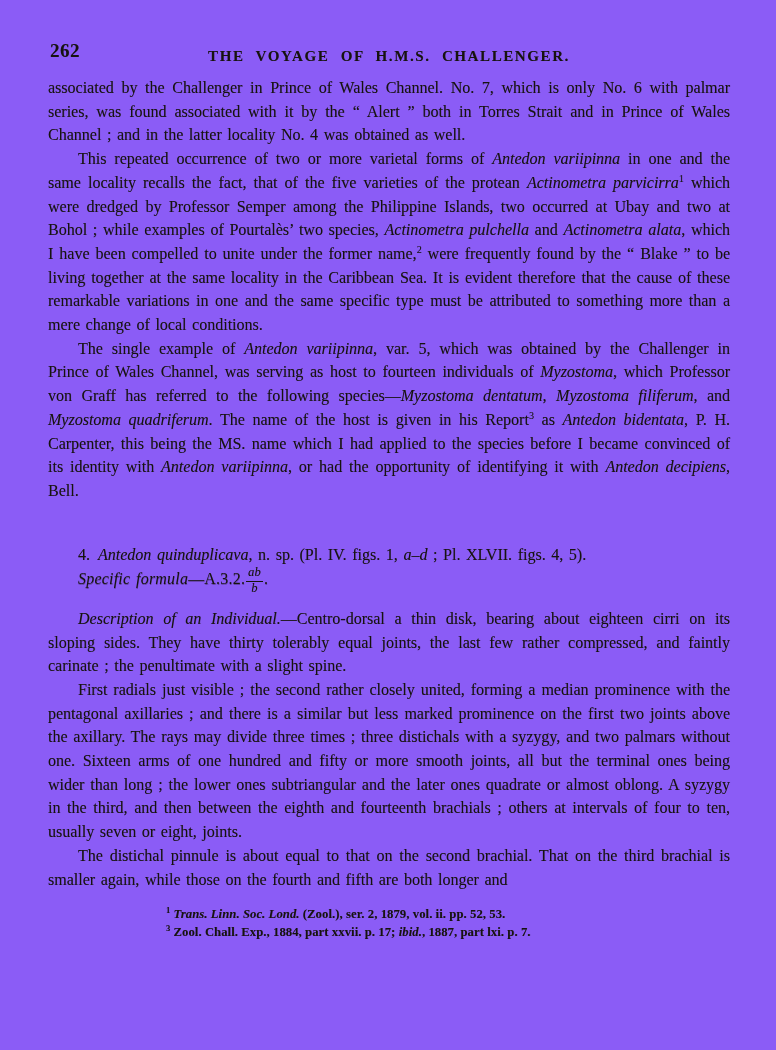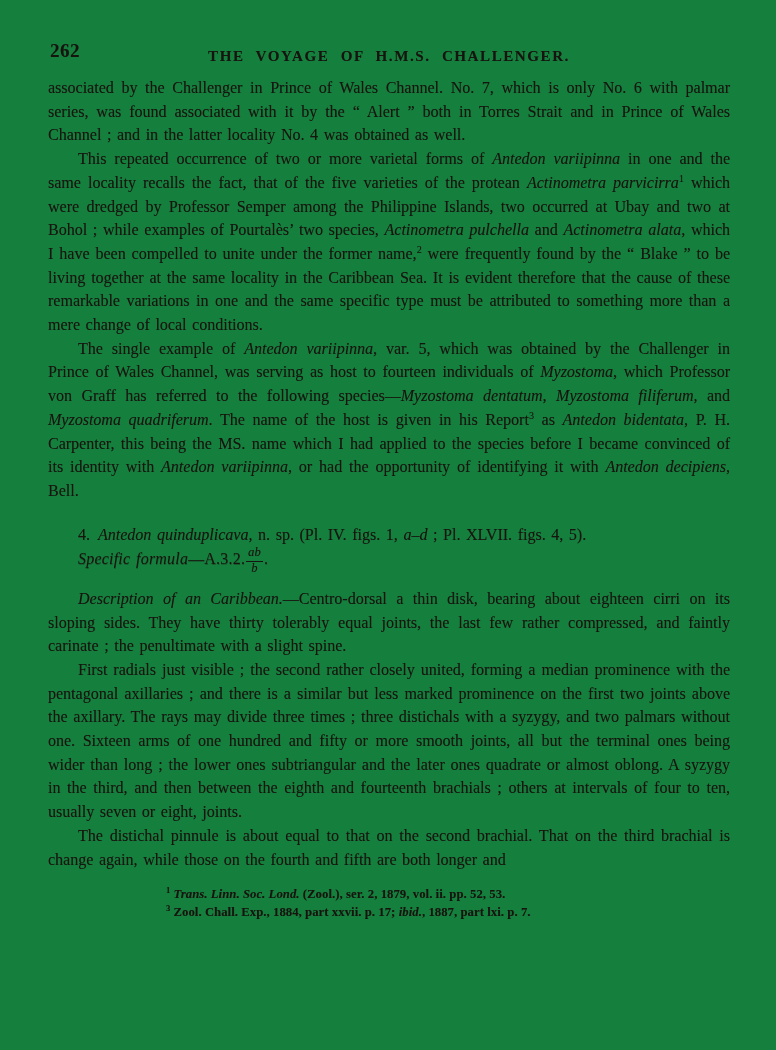--- a/index.html
+++ b/index.html
@@ -6,21 +6,21 @@
     margin: 0;
     padding: 0;
     background: #e9e7e2;
   }
   .page {
     position: relative;
     width: 776px;
     height: 1050px;
     margin: 0 auto;
     box-sizing: border-box;
-    background: #15803d;
+    background: #8b5cf6;
     color: #17130f;
     font-family: "Liberation Serif", "DejaVu Serif", serif;
     padding: 42px 46px 0 48px;
     overflow: hidden;
     text-shadow: 0.3px 0.2px 0 rgba(25, 20, 15, 0.35);
   }
   
   .page-header {
     position: relative;
     height: 20px;
@@ -56,21 +56,21 @@
   }
   .indent { text-indent: 30px; }
   .it { font-style: italic; }
   sup {
     font-size: 10px;
     line-height: 0;
     vertical-align: super;
     letter-spacing: 0;
   }
   .heading {
-    margin-top: 20px;
+    margin-top: 40px;
     text-align: left;
   }
   .formula {
     margin-bottom: 11px;
     text-align: left;
     letter-spacing: 0.2px;
   }
   .frac {
     display: inline-flex;
     flex-direction: column;
@@ -112,23 +112,23 @@
 
   <main class="page-body" id="page-body">
       <p class="para"><span>associated by the Challenger in Prince of Wales Channel.  No. 7, which is only No. 6 with palmar series, was found associated with it by the “ Alert ” both in Torres Strait and in Prince of Wales Channel ; and in the latter locality No. 4 was obtained as well.</span></p>
       <p class="para indent"><span>This repeated occurrence of two or more varietal forms of </span><span class="it">Antedon variipinna</span><span> in one and the same locality recalls the fact, that of the five varieties of the protean </span><span class="it">Actinometra parvicirra</span><sup>1</sup><span> which were dredged by Professor Semper among the Philippine Islands, two occurred at Ubay and two at Bohol ; while examples of Pourtalès’ two species, </span><span class="it">Actinometra pulchella</span><span> and </span><span class="it">Actinometra alata</span><span>, which I have been compelled to unite under the former name,</span><sup>2</sup><span> were frequently found by the “ Blake ” to be living together at the same locality in the Caribbean Sea.  It is evident therefore that the cause of these remarkable variations in one and the same specific type must be attributed to something more than a mere change of local conditions.</span></p>
       <p class="para indent"><span>The single example of </span><span class="it">Antedon variipinna</span><span>, var. 5, which was obtained by the Challenger in Prince of Wales Channel, was serving as host to fourteen individuals of </span><span class="it">Myzostoma</span><span>, which Professor von Graff has referred to the following species—</span><span class="it">Myzostoma dentatum</span><span>, </span><span class="it">Myzostoma filiferum</span><span>, and </span><span class="it">Myzostoma quadriferum</span><span>.  The name of the host is given in his Report</span><sup>3</sup><span> as </span><span class="it">Antedon bidentata</span><span>, P. H. Carpenter, this being the MS. name which I had applied to the species before I became convinced of its identity with </span><span class="it">Antedon variipinna</span><span>, or had the opportunity of identifying it with </span><span class="it">Antedon decipiens</span><span>, Bell.</span></p>
       <p class="heading indent"><span>4. </span><span class="it">Antedon quinduplicava</span><span>, n. sp. (Pl. IV. figs. 1, </span><span class="it">a</span><span>–</span><span class="it">d</span><span> ; Pl. XLVII. figs. 4, 5).</span></p>
       <p class="formula indent"><span class="it">Specific formula</span><span>—A.3.2.</span><span class="frac">
           <span class="frac-top">ab</span>
           <span class="frac-bottom">b</span>
         </span><span>.</span></p>
-      <p class="para indent"><span class="it">Description of an Caribbean.</span><span>—Centro-dorsal a thin disk, bearing about eighteen cirri on its sloping sides.  They have thirty tolerably equal joints, the last few rather compressed, and faintly carinate ; the penultimate with a slight spine.</span></p>
+      <p class="para indent"><span class="it">Description of an Individual.</span><span>—Centro-dorsal a thin disk, bearing about eighteen cirri on its sloping sides.  They have thirty tolerably equal joints, the last few rather compressed, and faintly carinate ; the penultimate with a slight spine.</span></p>
       <p class="para indent"><span>First radials just visible ; the second rather closely united, forming a median prominence with the pentagonal axillaries ; and there is a similar but less marked prominence on the first two joints above the axillary.  The rays may divide three times ; three distichals with a syzygy, and two palmars without one.  Sixteen arms of one hundred and fifty or more smooth joints, all but the terminal ones being wider than long ; the lower ones subtriangular and the later ones quadrate or almost oblong.  A syzygy in the third, and then between the eighth and fourteenth brachials ; others at intervals of four to ten, usually seven or eight, joints.</span></p>
-      <p class="para indent"><span>The distichal pinnule is about equal to that on the second brachial.  That on the third brachial is change again, while those on the fourth and fifth are both longer and</span></p>
+      <p class="para indent"><span>The distichal pinnule is about equal to that on the second brachial.  That on the third brachial is smaller again, while those on the fourth and fifth are both longer and</span></p>
     </main>
 
   <footer class="footnotes" id="footnotes-list">
       <div class="footnote"><sup>1</sup><span> </span><span class="it">Trans. Linn. Soc. Lond.</span><span> (Zool.), ser. 2, 1879, vol. ii. pp. 52, 53.</span></div>
       <div class="footnote"><sup>3</sup><span> Zool. Chall. Exp., 1884, part xxvii. p. 17; </span><span class="it">ibid.</span><span>, 1887, part lxi. p. 7.</span></div>
     </footer>
 
 </div>
 
 </body></html>

